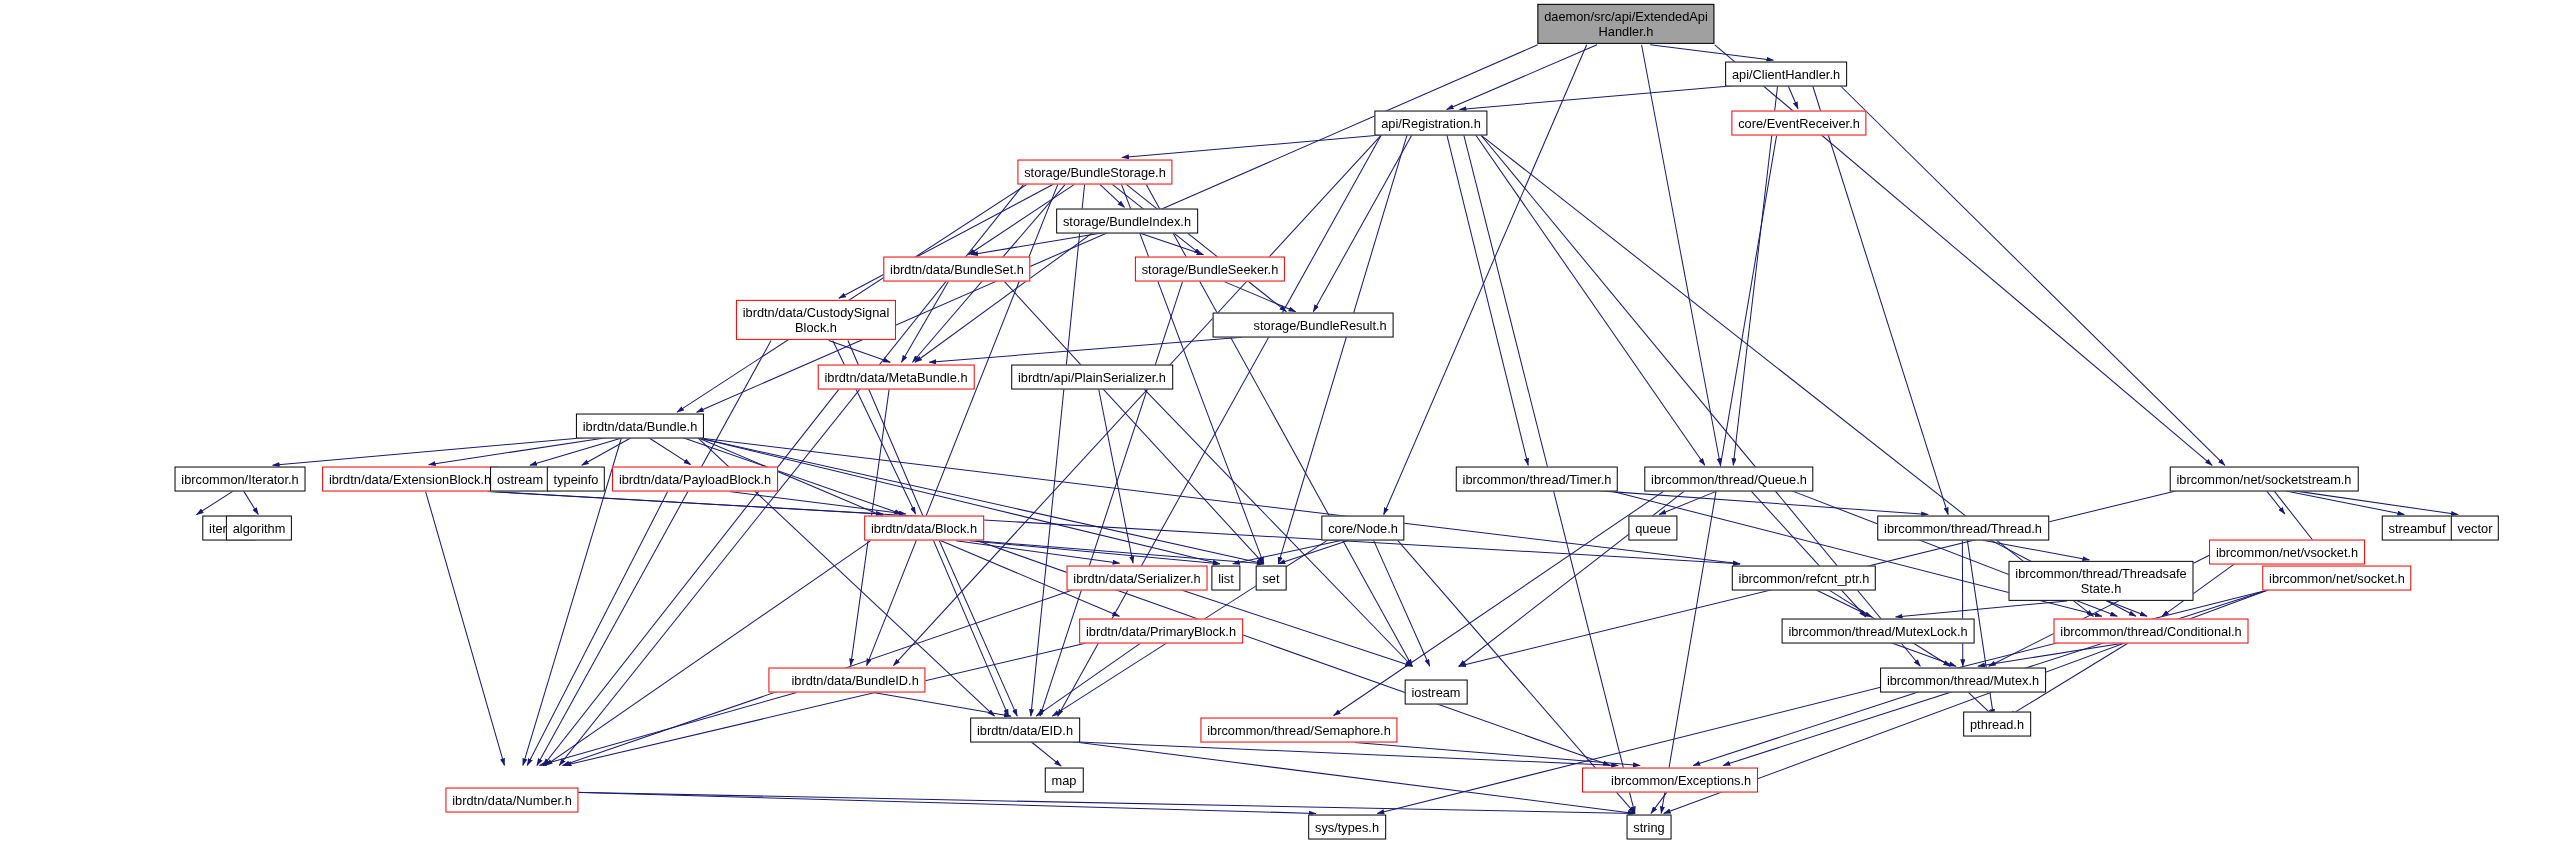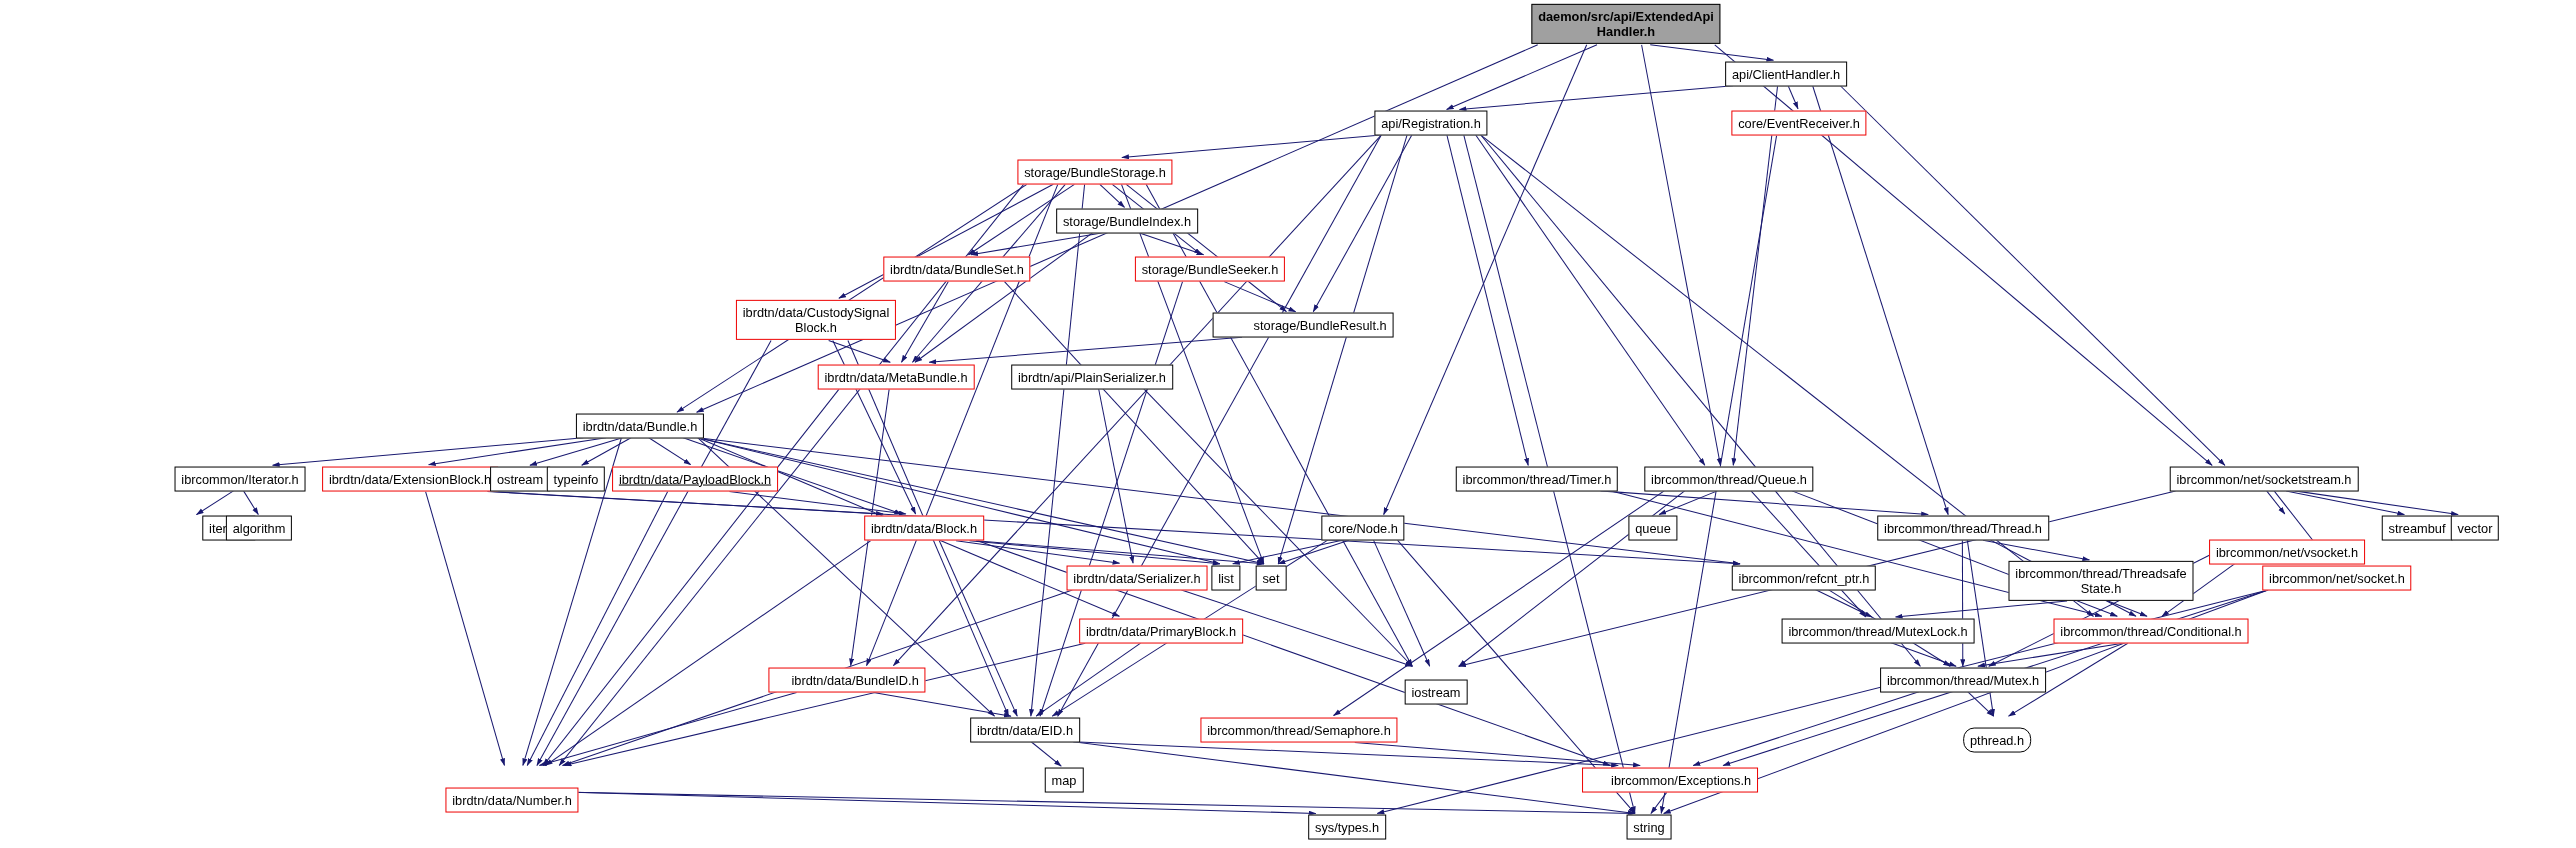--- a/index.html
+++ b/index.html
@@ -20,21 +20,21 @@
     font-size:12.8px;
     line-height:1.2;
     padding:3.8px 5.8px;
     white-space:pre;
     text-align:center;
     z-index:2;
     cursor:pointer;
     box-sizing:border-box;
   }
   .node.truncated { border:1.3px solid #ee0000; }
-  .node.root { background:#a0a0a0; border:1.3px solid #000000; font-weight:bold; }
+  .node.root { background:#a0a0a0; border:1.3px solid #000000; font-weight:normal; }
 </style>
 </head>
 <body>
 
 <div id="canvas" style="background: rgb(255, 255, 255);">
   <svg id="edges" width="2576" height="848" xmlns="http://www.w3.org/2000/svg" viewBox="0 0 4023 1325">
     <defs>
       <marker id="arrow" markerUnits="userSpaceOnUse" markerWidth="12" markerHeight="10" refX="11" refY="4" orient="auto">
         <path d="M0,0 L12,4 L0,8 z" fill="#191970"></path>
       </marker>
@@ -176,21 +176,21 @@
     <div class="node truncated" style="left: 816px; top: 320px; border-color: rgb(238, 0, 0);">ibrdtn/data/CustodySignal
 Block.h</div>
     <div class="node normal" style="left: 1303px; top: 325px; padding-left: 40px;">storage/BundleResult.h</div>
     <div class="node truncated" style="left: 896px; top: 377px; border-color: rgb(238, 0, 0);">ibrdtn/data/MetaBundle.h</div>
     <div class="node normal" style="left: 1092px; top: 377px;">ibrdtn/api/PlainSerializer.h</div>
     <div class="node normal" style="left: 640px; top: 426px;">ibrdtn/data/Bundle.h</div>
     <div class="node normal" style="left: 240px; top: 479px;">ibrcommon/Iterator.h</div>
     <div class="node truncated" style="left: 410px; top: 479px; border-color: rgb(238, 0, 0);">ibrdtn/data/ExtensionBlock.h</div>
     <div class="node normal" style="left: 520px; top: 479px;">ostream</div>
     <div class="node normal" style="left: 576px; top: 479px;">typeinfo</div>
-    <div class="node truncated" style="left: 695px; top: 479px; border-color: rgb(238, 0, 0); text-decoration: underline;">ibrdtn/data/PayloadBlock.h</div>
+    <div class="node truncated" style="left: 695px; top: 479px; border-color: rgb(238, 0, 0);">ibrdtn/data/PayloadBlock.h</div>
     <div class="node normal" style="left: 1537px; top: 479px;">ibrcommon/thread/Timer.h</div>
     <div class="node normal" style="left: 1729px; top: 479px;">ibrcommon/thread/Queue.h</div>
     <div class="node normal" style="left: 2264px; top: 479px;">ibrcommon/net/socketstream.h</div>
     <div class="node normal" style="left: 192px; top: 528px; margin-left: 37px;">iterator</div>
     <div class="node normal" style="left: 259px; top: 528px;">algorithm</div>
     <div class="node truncated" style="left: 924px; top: 528px; border-color: rgb(238, 0, 0);">ibrdtn/data/Block.h</div>
     <div class="node normal" style="left: 1363px; top: 528px;">core/Node.h</div>
     <div class="node normal" style="left: 1653px; top: 528px;">queue</div>
     <div class="node normal" style="left: 1963px; top: 528px;">ibrcommon/thread/Thread.h</div>
     <div class="node truncated" style="left: 2287px; top: 528px; border-color: rgb(238, 0, 0); margin-top: 24px;">ibrcommon/net/vsocket.h</div>
@@ -204,20 +204,20 @@
 State.h</div>
     <div class="node truncated" style="left: 2337px; top: 578px; border-color: rgb(238, 0, 0);">ibrcommon/net/socket.h</div>
     <div class="node truncated" style="left: 1161px; top: 631px; border-color: rgb(238, 0, 0);">ibrdtn/data/PrimaryBlock.h</div>
     <div class="node normal" style="left: 1878px; top: 631px;">ibrcommon/thread/MutexLock.h</div>
     <div class="node truncated" style="left: 2151px; top: 631px; border-color: rgb(238, 0, 0);">ibrcommon/thread/Conditional.h</div>
     <div class="node truncated" style="left: 847px; top: 680px; border-color: rgb(238, 0, 0); padding-left: 22px;">ibrdtn/data/BundleID.h</div>
     <div class="node normal" style="left: 1436px; top: 692px;">iostream</div>
     <div class="node normal" style="left: 1963px; top: 680px;">ibrcommon/thread/Mutex.h</div>
     <div class="node normal" style="left: 1025px; top: 730px;">ibrdtn/data/EID.h</div>
     <div class="node truncated" style="left: 1299px; top: 730px; border-color: rgb(238, 0, 0);">ibrcommon/thread/Semaphore.h</div>
-    <div class="node normal" style="left: 1997px; top: 740px; border-radius: 11px;">pthread.h</div>
+    <div class="node normal" style="left: 1997px; top: 724px;">pthread.h</div>
     <div class="node truncated" style="left: 512px; top: 780px; border-color: rgb(238, 0, 0); margin-top: 20px;">ibrdtn/data/Number.h</div>
     <div class="node normal" style="left: 1064px; top: 780px;">map</div>
     <div class="node truncated" style="left: 1670px; top: 780px; border-color: rgb(238, 0, 0); padding-left: 28px;">ibrcommon/Exceptions.h</div>
     <div class="node normal" style="left: 1347px; top: 827px;">sys/types.h</div>
     <div class="node normal" style="left: 1649px; top: 827px;">string</div>
   </div>
 
 
 </body></html>

